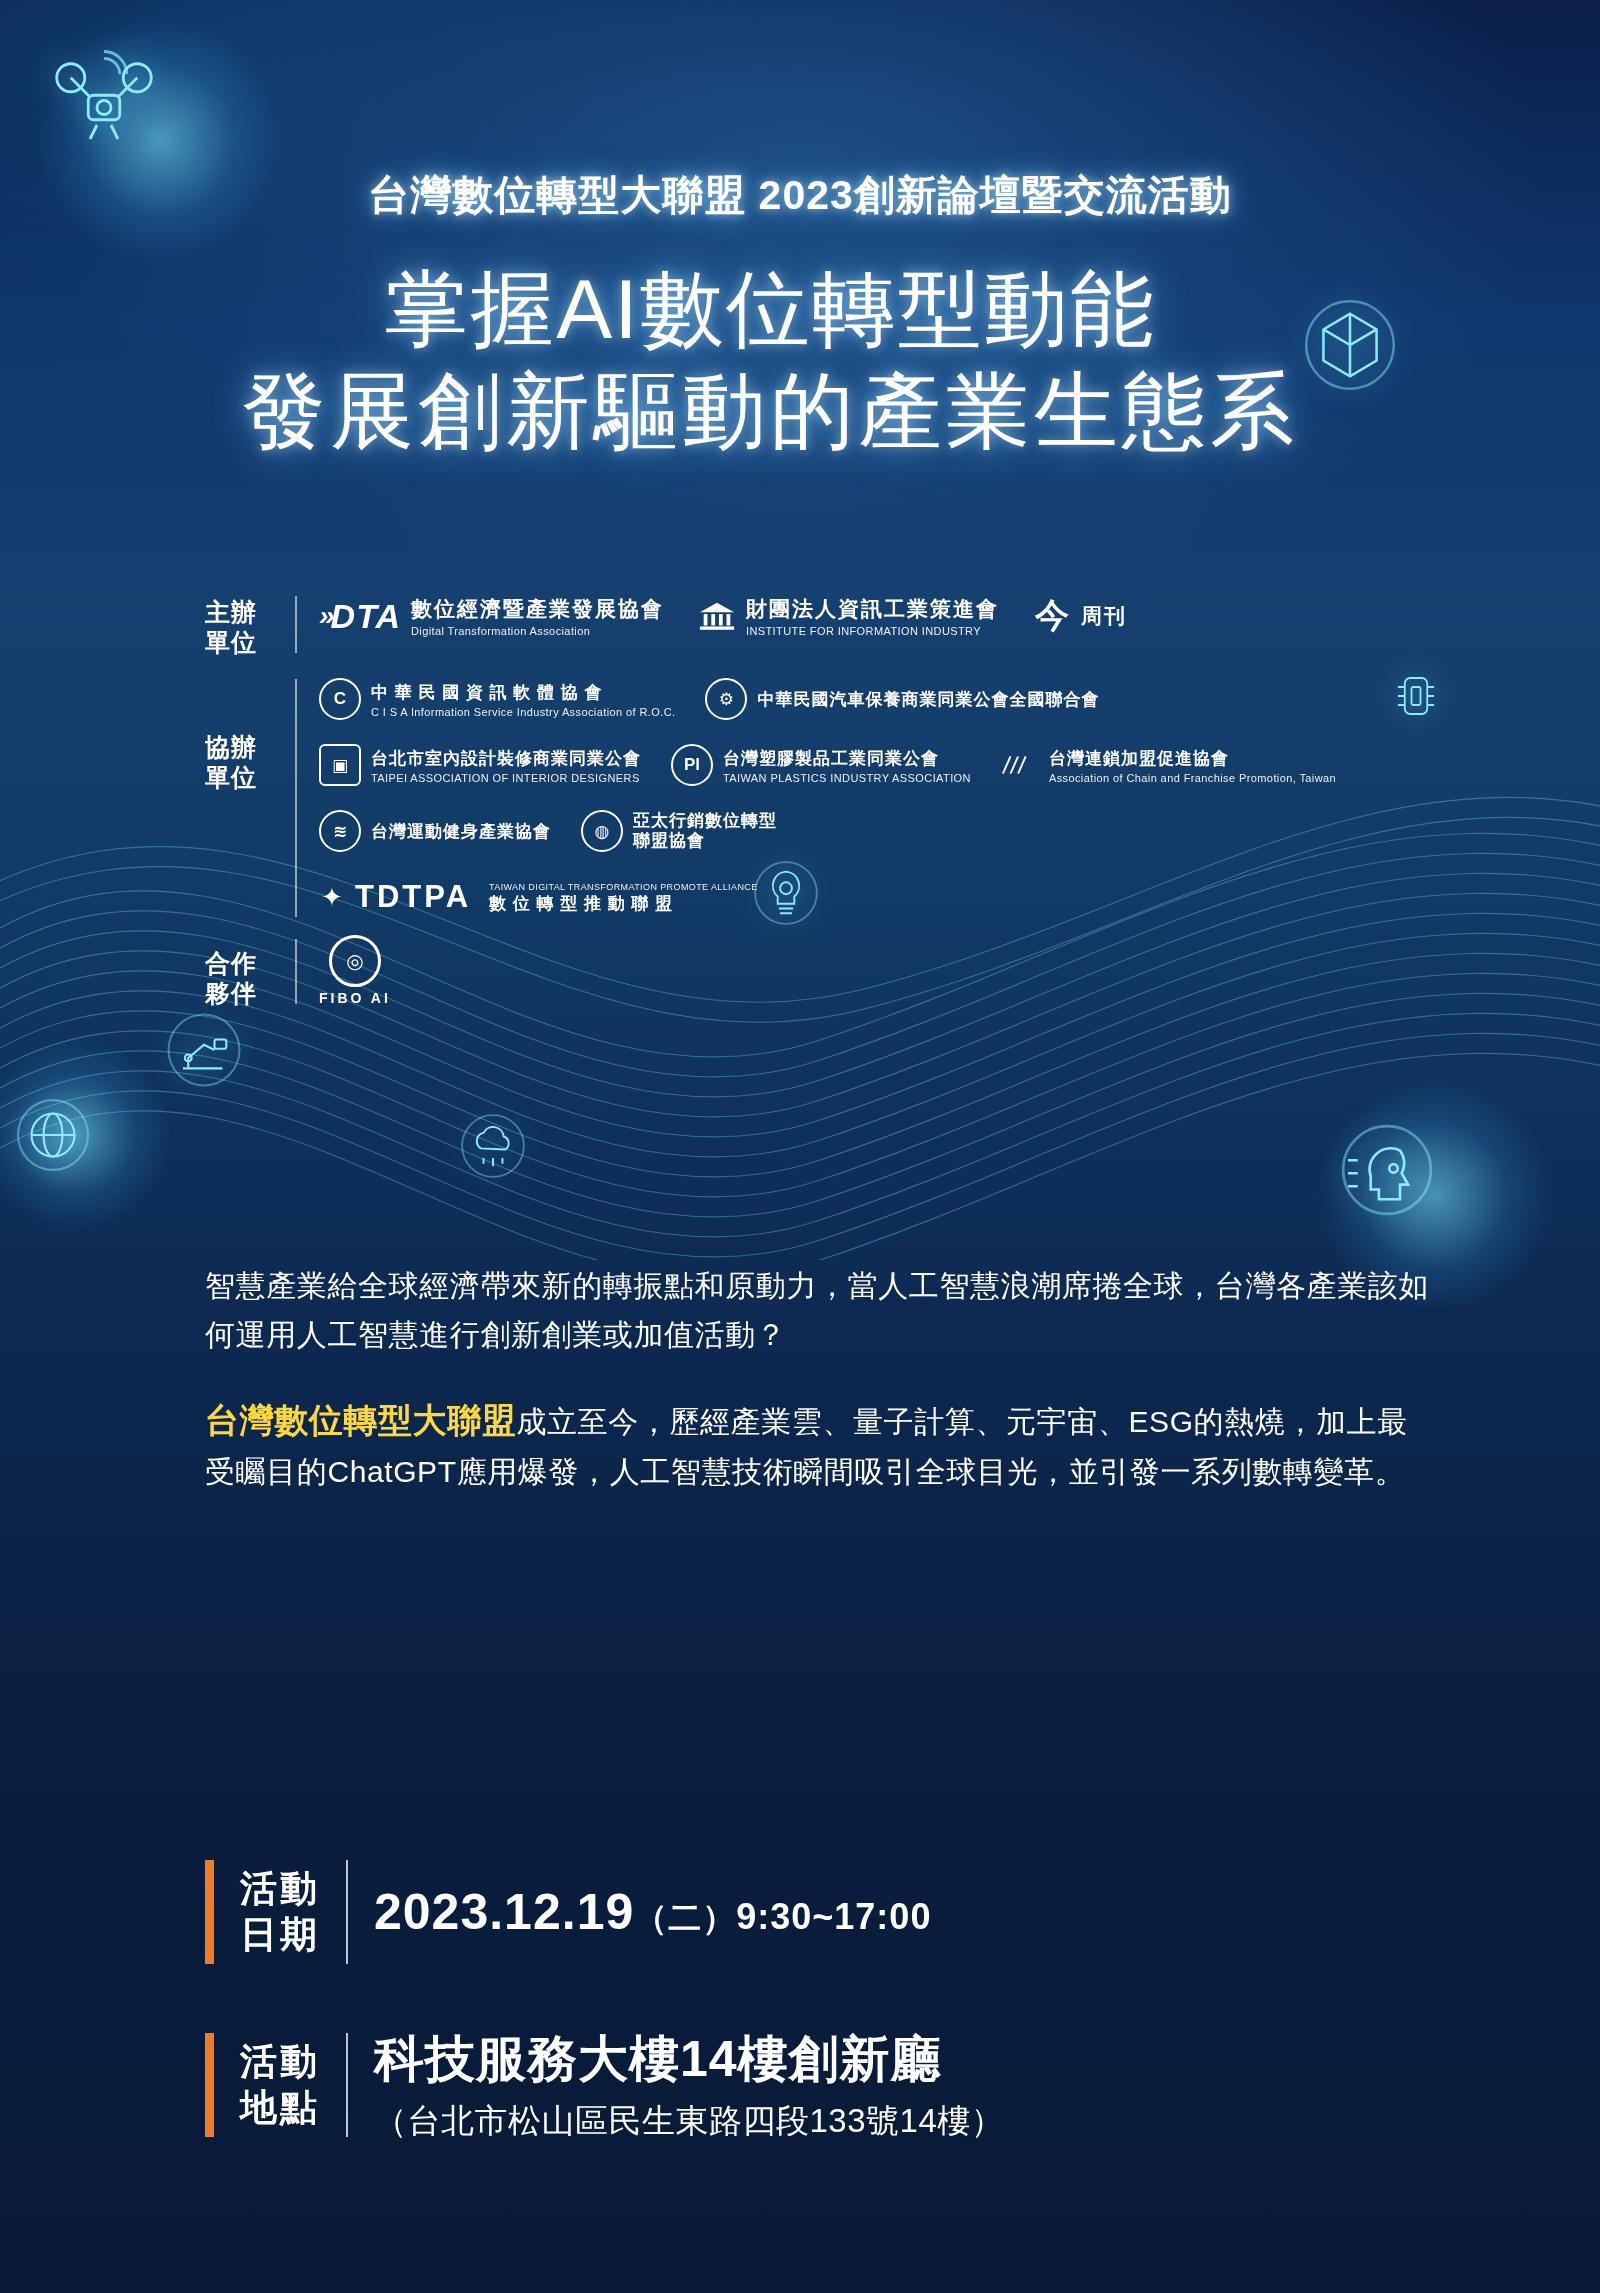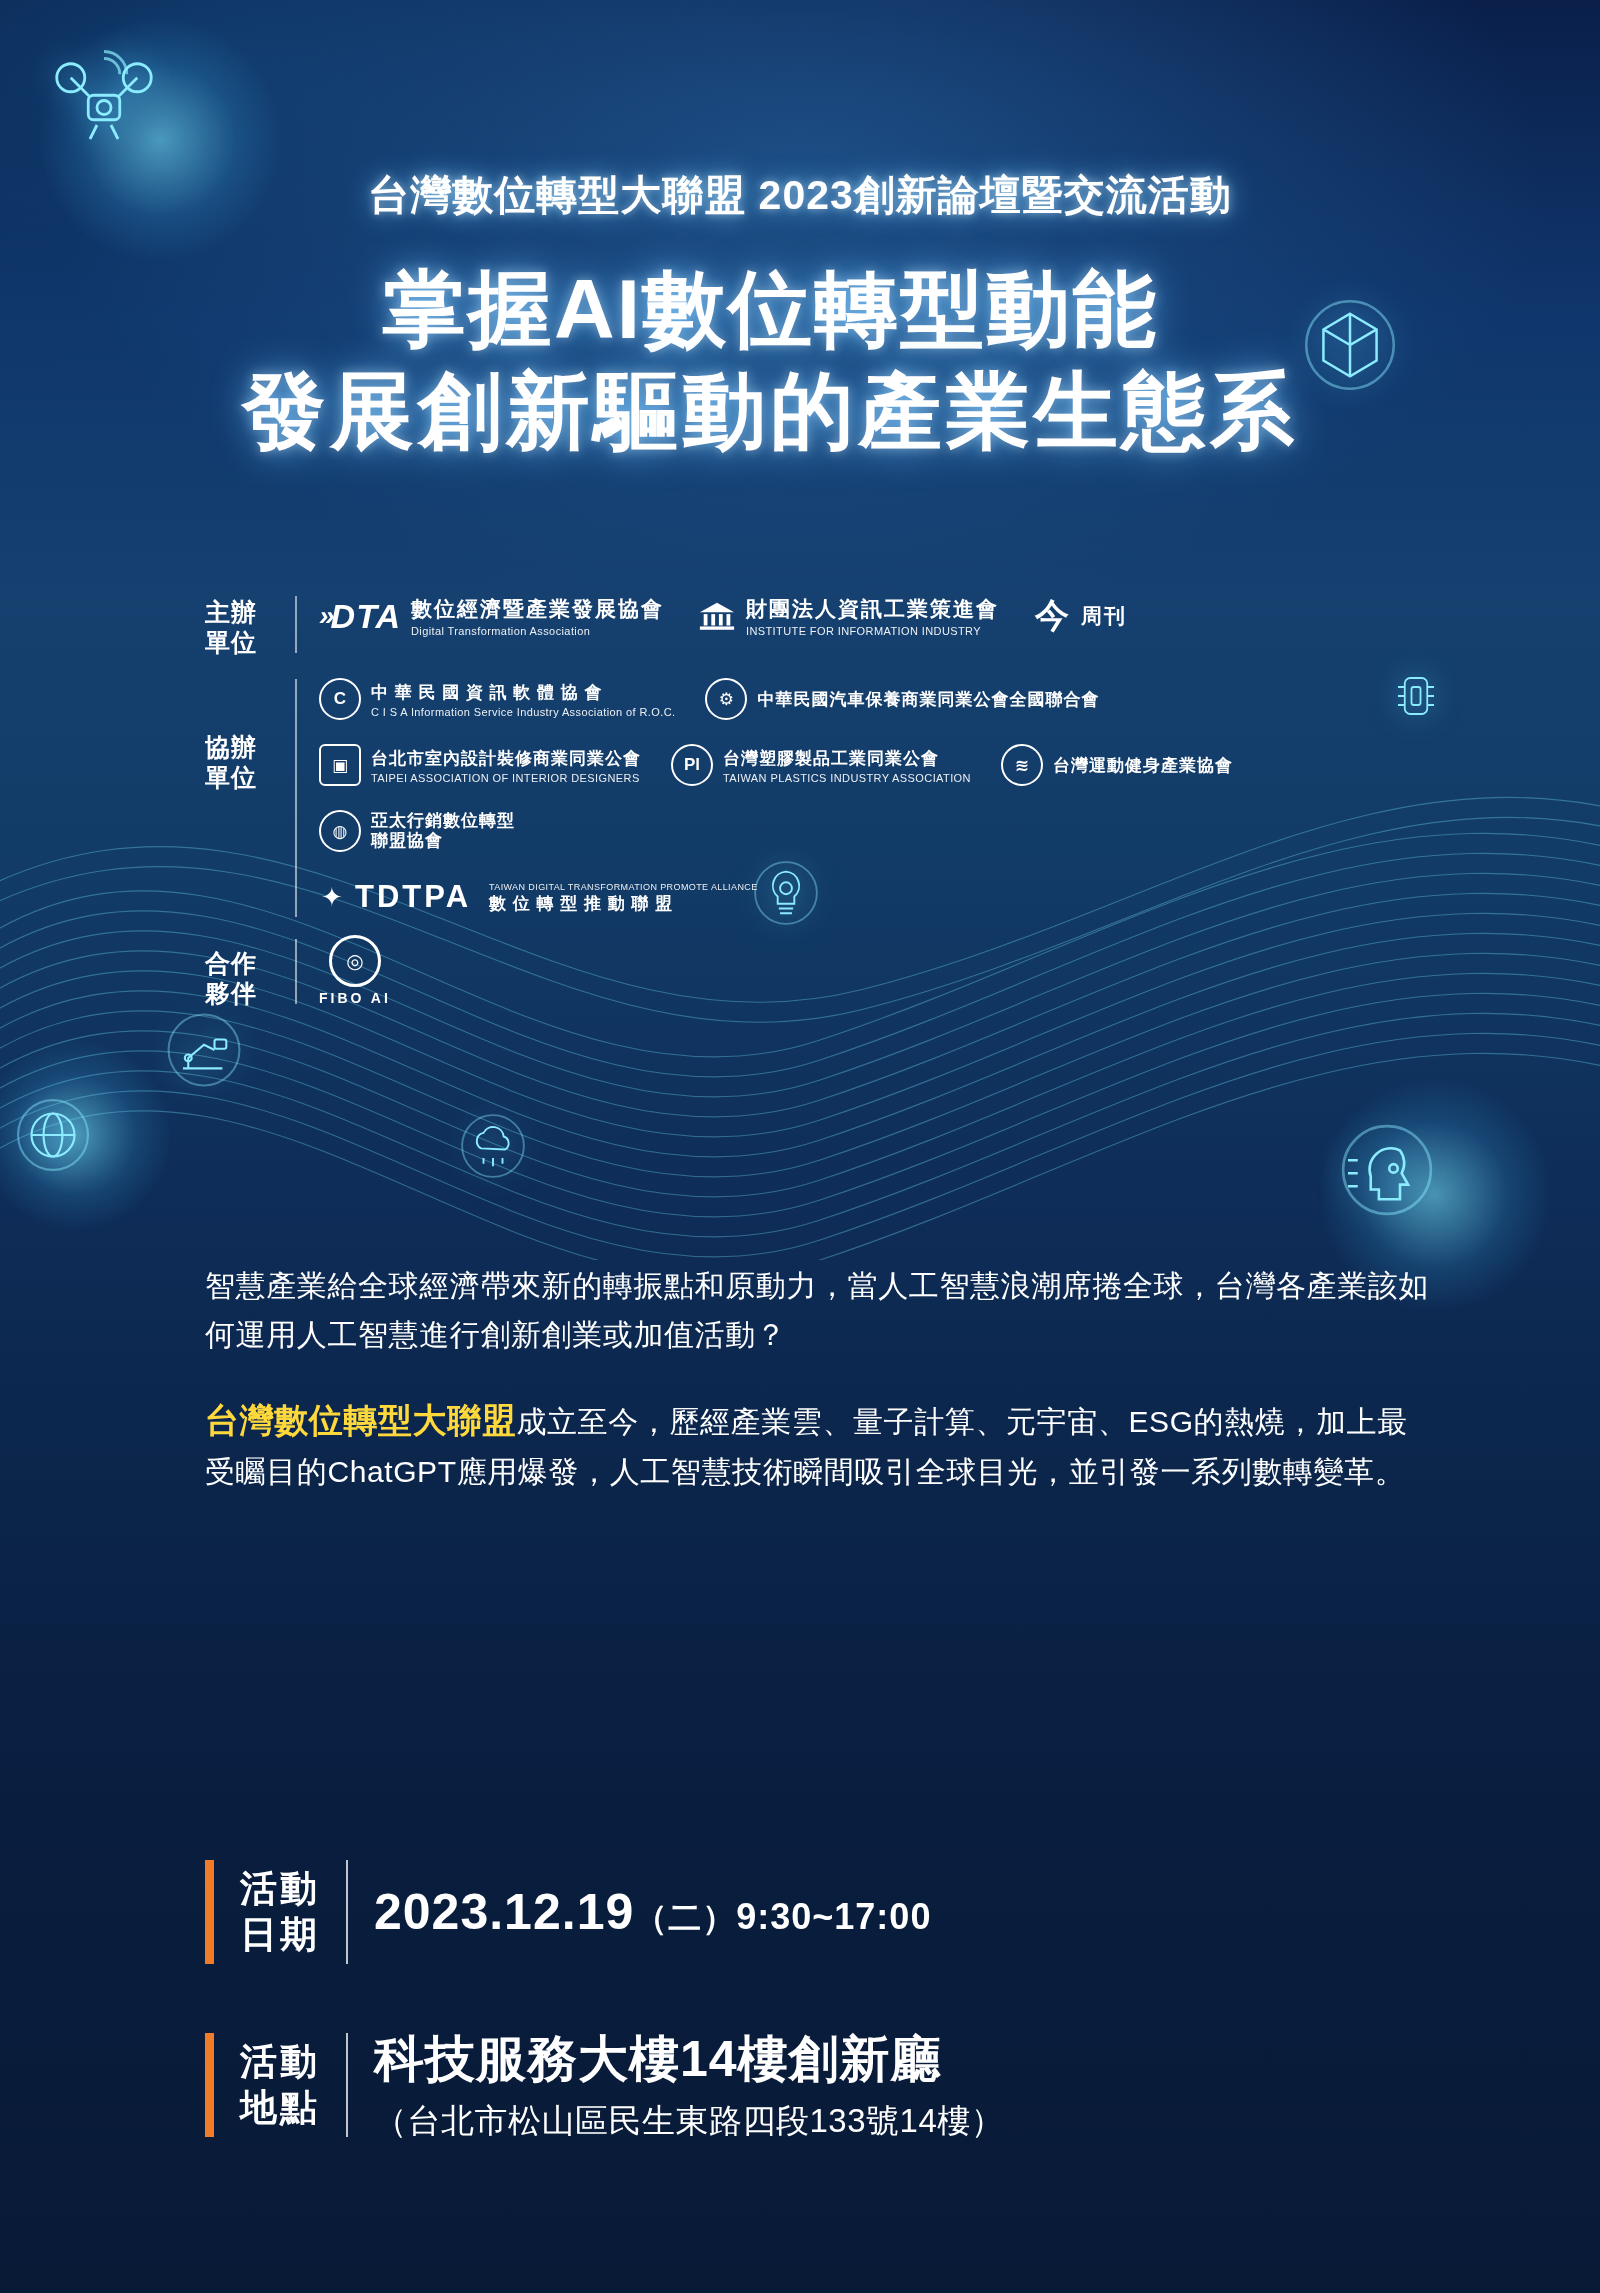--- a/index.html
+++ b/index.html
@@ -56,21 +56,21 @@
     letter-spacing: 1px;
     text-shadow: 0 0 26px rgba(110,200,255,.85), 0 0 8px rgba(255,255,255,.5);
   }
   .headline {
     position: absolute;
     left: 0;
     top: 258px;
     width: 1540px;
     text-align: center;
     color: #ffffff;
-    font-weight: bold;
+    font-weight: normal;
     font-size: 84px;
     line-height: 1.22;
     letter-spacing: 2px;
     text-shadow: 0 0 36px rgba(100,190,255,.9), 0 0 12px rgba(255,255,255,.45);
   }
   .headline .l2 { letter-spacing: 4px; }
 
   
   .orgs {
     position: absolute;
@@ -442,20 +442,31 @@
         </div>
 
         <div class="org-item">
           <span class="org-mark">Pl</span>
           <div class="org-text">
             <span class="org-name sm">台灣塑膠製品工業同業公會</span>
             <span class="org-sub">TAIWAN PLASTICS INDUSTRY ASSOCIATION</span>
           </div>
         </div>
 
+        <div class="org-item">
+          <span class="org-mark plain">
+            <svg width="40" height="26" viewBox="0 0 40 26" fill="none" stroke="#ffffff" stroke-width="2">
+              <path d="M2 22 L10 4 M10 22 L18 4 M18 22 L26 4"></path>
+            </svg>
+          </span>
+          <div class="org-text">
+            <span class="org-name sm">台灣連鎖加盟促進協會</span>
+            <span class="org-sub">Association of Chain and Franchise Promotion, Taiwan</span>
+          </div>
+        </div>
 
         <div class="org-item">
           <span class="org-mark">≋</span>
           <div class="org-text">
             <span class="org-name sm">台灣運動健身產業協會</span>
           </div>
         </div>
 
         <div class="org-item">
           <span class="org-mark">◍</span>

